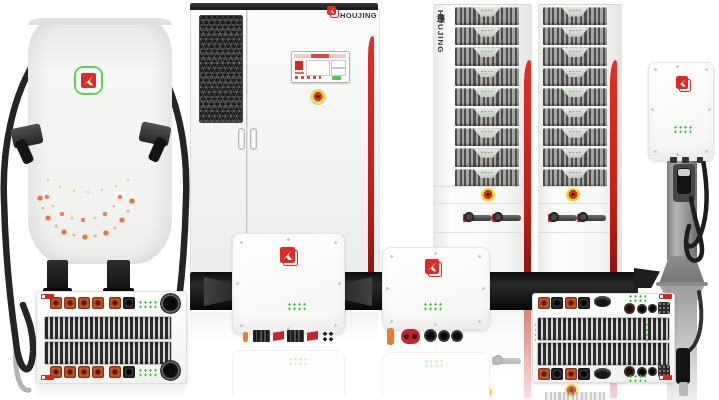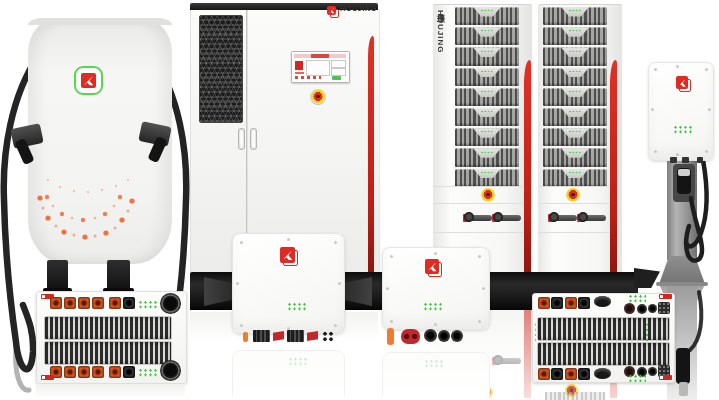--- a/index.html
+++ b/index.html
@@ -171,21 +171,21 @@
 
   <div class="abs cab-band" style="left:190px;top:3px;width:188px;height:7px"></div>
   <div class="abs cab-body" style="left:190px;top:10px;width:188px;height:262px"></div>
   <div class="abs vent" style="left:199px;top:15px;width:42px;height:106px"></div>
   <div class="abs seam" style="left:246px;top:10px;width:2px;height:262px"></div>
   <div class="abs handle" style="left:238px;top:128px;width:5px;height:20px"></div>
   <div class="abs handle" style="left:250px;top:128px;width:5px;height:20px"></div>
   <div class="abs blogo" style="left:327px;top:6px;width:9px;height:9px">
       <i class="arrow" style="inset:0"></i>
     </div>
-  <div class="abs brandtxt" style="left:340px;top:4px">HOUJING</div>
+  <div class="abs brandtxt" style="left:340px;top:11px">HOUJING</div>
 
   <div class="abs disp" style="left:291px;top:51px;width:57px;height:30px">
     <i style="left:2px;top:2px;width:52px;height:4px;background:#f0caca"></i>
     <i style="left:19px;top:2px;width:18px;height:4px;background:#d44a40"></i>
     <i style="left:3px;top:9px;width:8px;height:9px;background:#d6251d"></i>
     <i style="left:3px;top:20px;width:9px;height:2px;background:#d6251d;opacity:.7"></i>
     <i style="left:14px;top:8px;width:22px;height:14px;border:1px solid #c9c9c7"></i>
     <i style="left:39px;top:8px;width:13px;height:6px;border:1px solid #c9c9c7"></i>
     <i style="left:39px;top:16px;width:13px;height:6px;border:1px solid #c9c9c7"></i>
     <i style="left:40px;top:24px;width:9px;height:4px;background:#4cc44c;border-radius:1px"></i>

